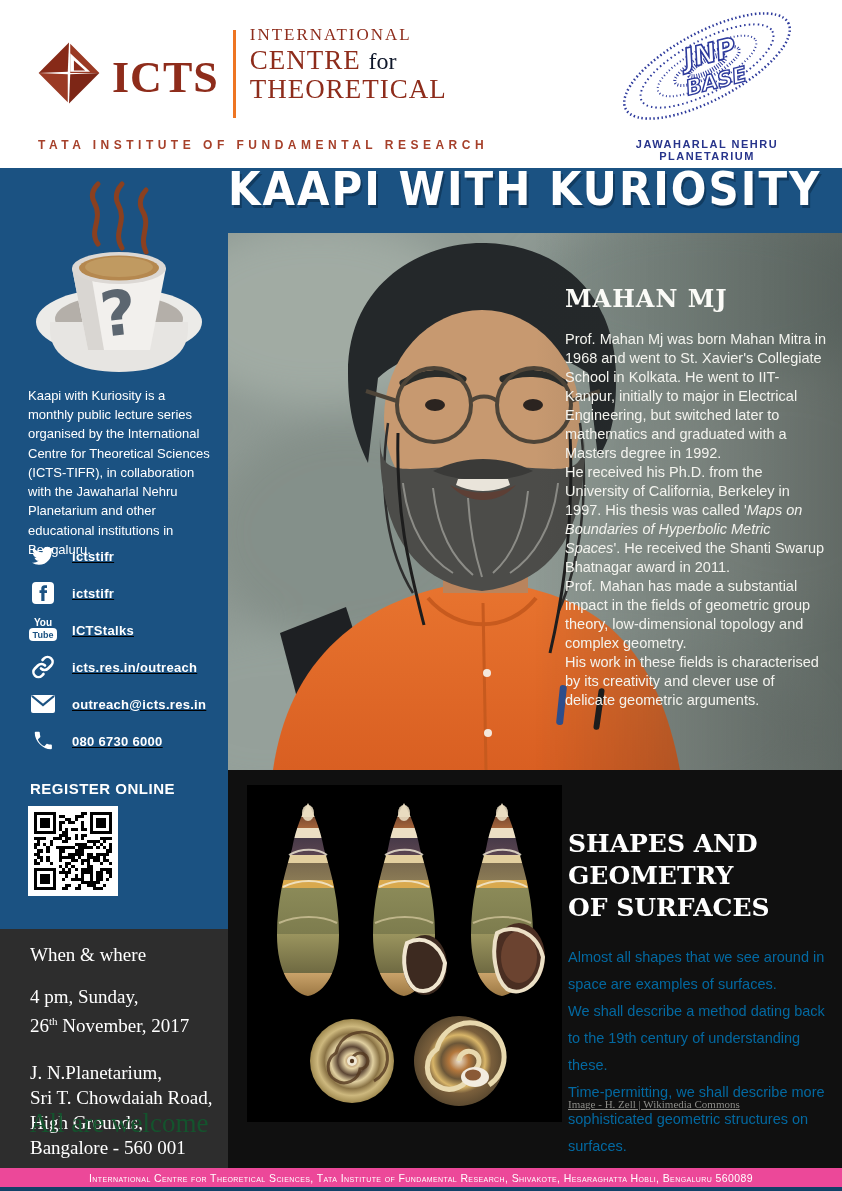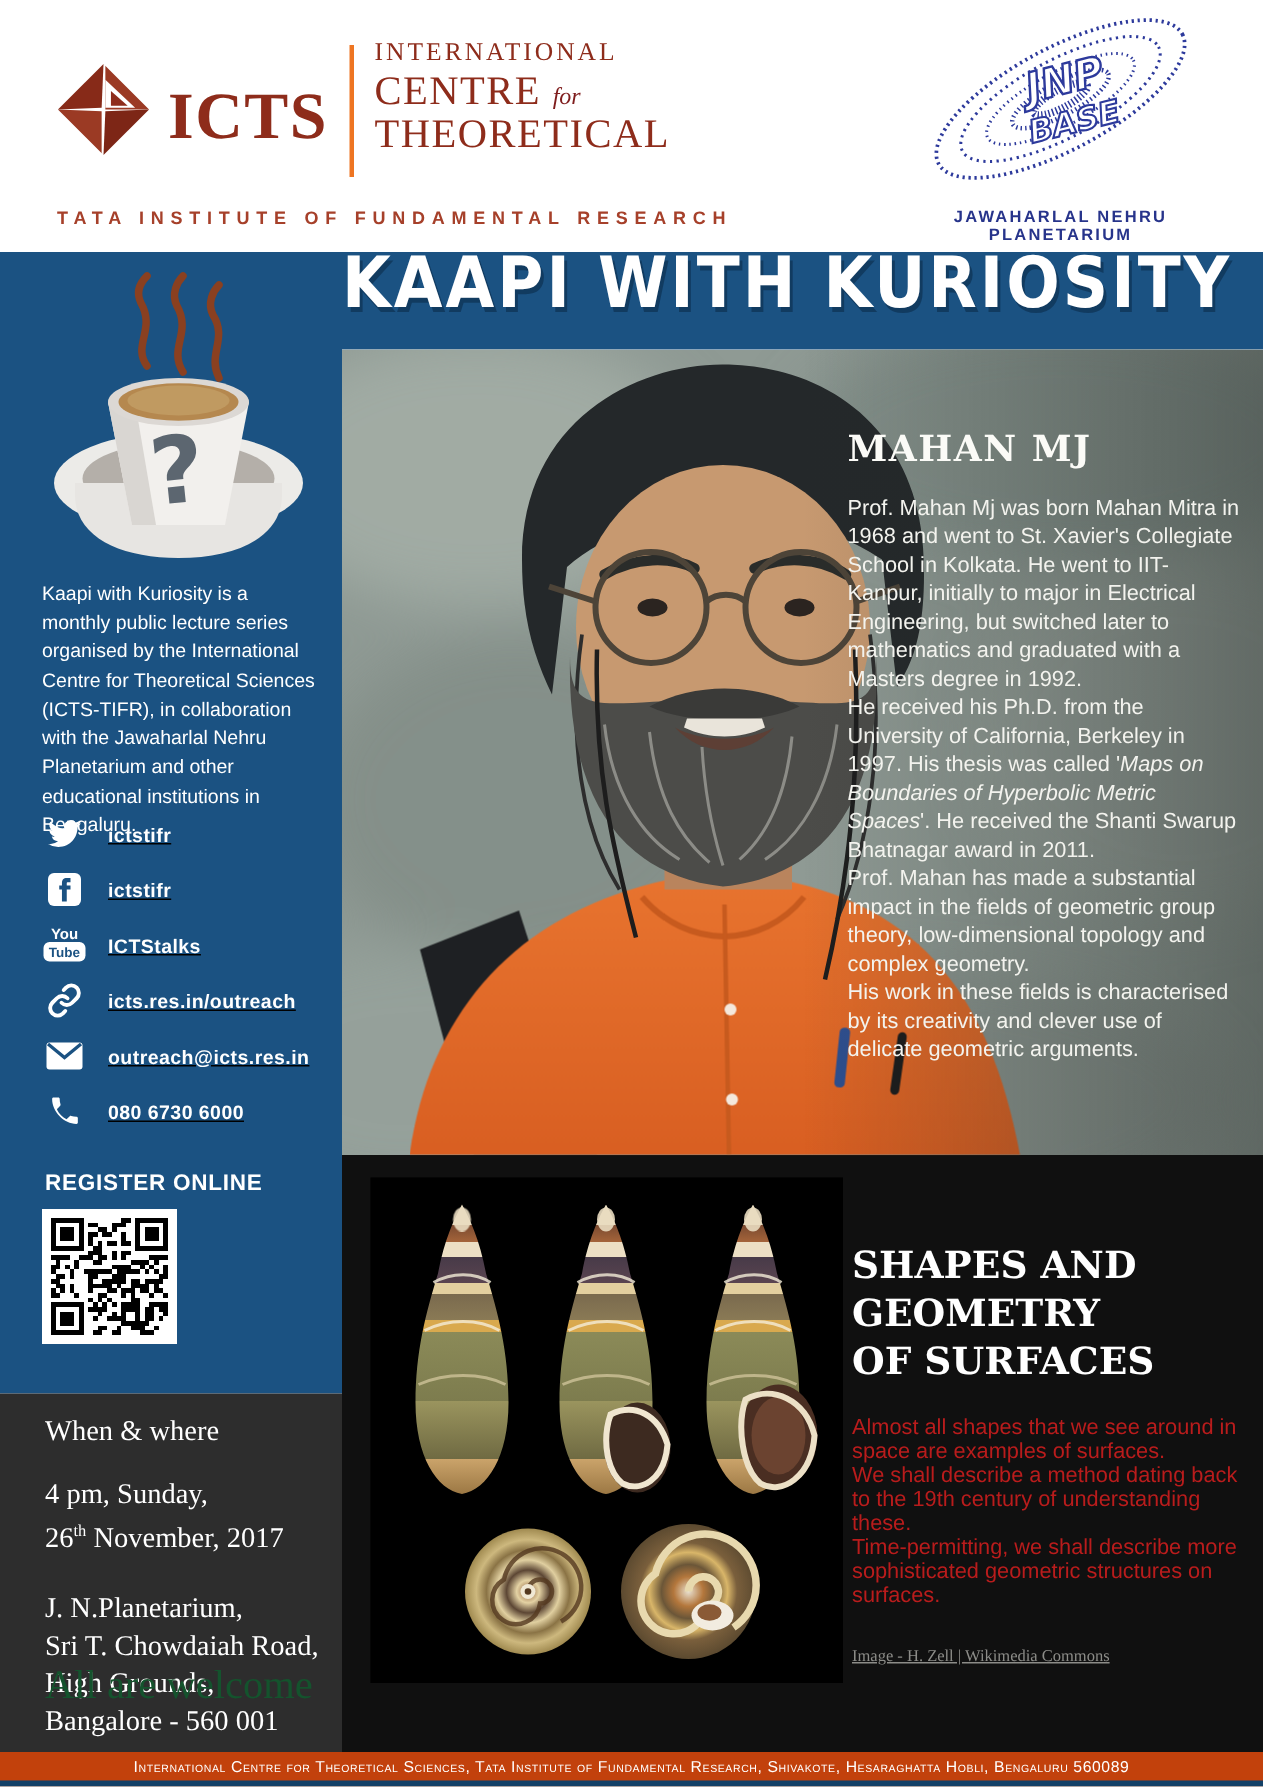--- a/index.html
+++ b/index.html
@@ -8,21 +8,21 @@
 
   
   .header { position:absolute; left:0; top:0; width:842px; height:168px; background:#fff; }
   .icts-lockup { position:absolute; left:38px; top:26px; display:flex; align-items:flex-start; }
   .icts-mark { width:62px; height:62px; margin-top:16px; }
   .icts-acronym { font-family:"Liberation Serif", serif; font-weight:bold; color:#8e2c1b; font-size:44px; letter-spacing:1px; margin:26px 14px 0 12px; }
   .icts-divider { width:3px; height:88px; background:#ee7522; margin:4px 14px 0 0; }
   .icts-words { font-family:"Liberation Serif", serif; color:#8e2c1b; line-height:1; }
   .icts-w1 { font-size:17px; letter-spacing:2px; margin-bottom:4px; }
   .icts-w2, .icts-w3, .icts-w4 { font-size:27px; letter-spacing:1px; margin-bottom:2px; }
-  .icts-for { font-style:italic; color:#7f1d1d; font-size:16px; letter-spacing:0; }
+  .icts-for { color:#0f172a; font-size:24px; letter-spacing:0; }
   .tata-line { position:absolute; left:38px; top:138px; font-size:12px; font-weight:bold; letter-spacing:4.5px; color:#a6402a; }
   .jnp-lockup { position:absolute; right:30px; top:4px; width:210px; text-align:center; }
   .jnp-caption { font-size:11px; font-weight:bold; letter-spacing:1.5px; color:#27348b; margin-top:2px; }
 
   
   .blue-band  { position:absolute; left:0; top:168px; width:842px; height:65px; background:#1b5282; }
   .blue-col   { position:absolute; left:0; top:168px; width:228px; height:761px; background:#1b5282; }
   .gray-col   { position:absolute; left:0; top:929px; width:228px; height:239px; background:#2d2d2d; }
   .black-sec  { position:absolute; left:228px; top:770px; width:614px; height:398px; background:#101010; }
 
@@ -56,25 +56,25 @@
   .ww-heading { font-size:19px; margin-bottom:18px; }
   .ww-time { font-size:19px; line-height:25px; margin-bottom:22px; }
   .ww-venue { font-size:19px; line-height:25px; }
   .ww-welcome { position:absolute; left:30px; top:1108px; color:#14532d; font-family:"Liberation Serif", serif; font-size:27px; }
   sup { font-size:11px; }
 
   
   .shell-box { position:absolute; left:247px; top:785px; width:315px; height:337px; background:#000; }
   .talk { position:absolute; left:568px; top:828px; width:262px; color:#fff; }
   .talk-title { font-family:"DejaVu Serif", serif; font-weight:bold; font-size:25px; line-height:32px; margin-bottom:20px; }
-  .talk-abstract { font-size:14.5px; line-height:16px; white-space:pre-line; color:#b91c1c; }
+  .talk-abstract { font-size:14.5px; line-height:27px; white-space:pre-line; color:#0369a1; }
   .talk-credit { position:absolute; left:568px; top:1098px; width:262px; color:#8c8c88; font-size:11px; font-family:"Liberation Serif", serif;text-decoration:underline; }
 
   
-  .footer { position:absolute; left:0; top:1168px; width:842px; height:23px; background:#c2410c; border-bottom:4px solid #134168;
+  .footer { position:absolute; left:0; top:1168px; width:842px; height:23px; background:#ec4899; border-bottom:4px solid #134168;
             display:flex; align-items:center; justify-content:center; }
   .footer-text { color:#fff; font-size:10.5px; font-variant:small-caps; letter-spacing:.4px; font-family:"Liberation Sans", sans-serif; }
 </style>
 </head>
 <body>
 
 <div class="poster">
 
   <div class="header">
     <div class="icts-lockup">

